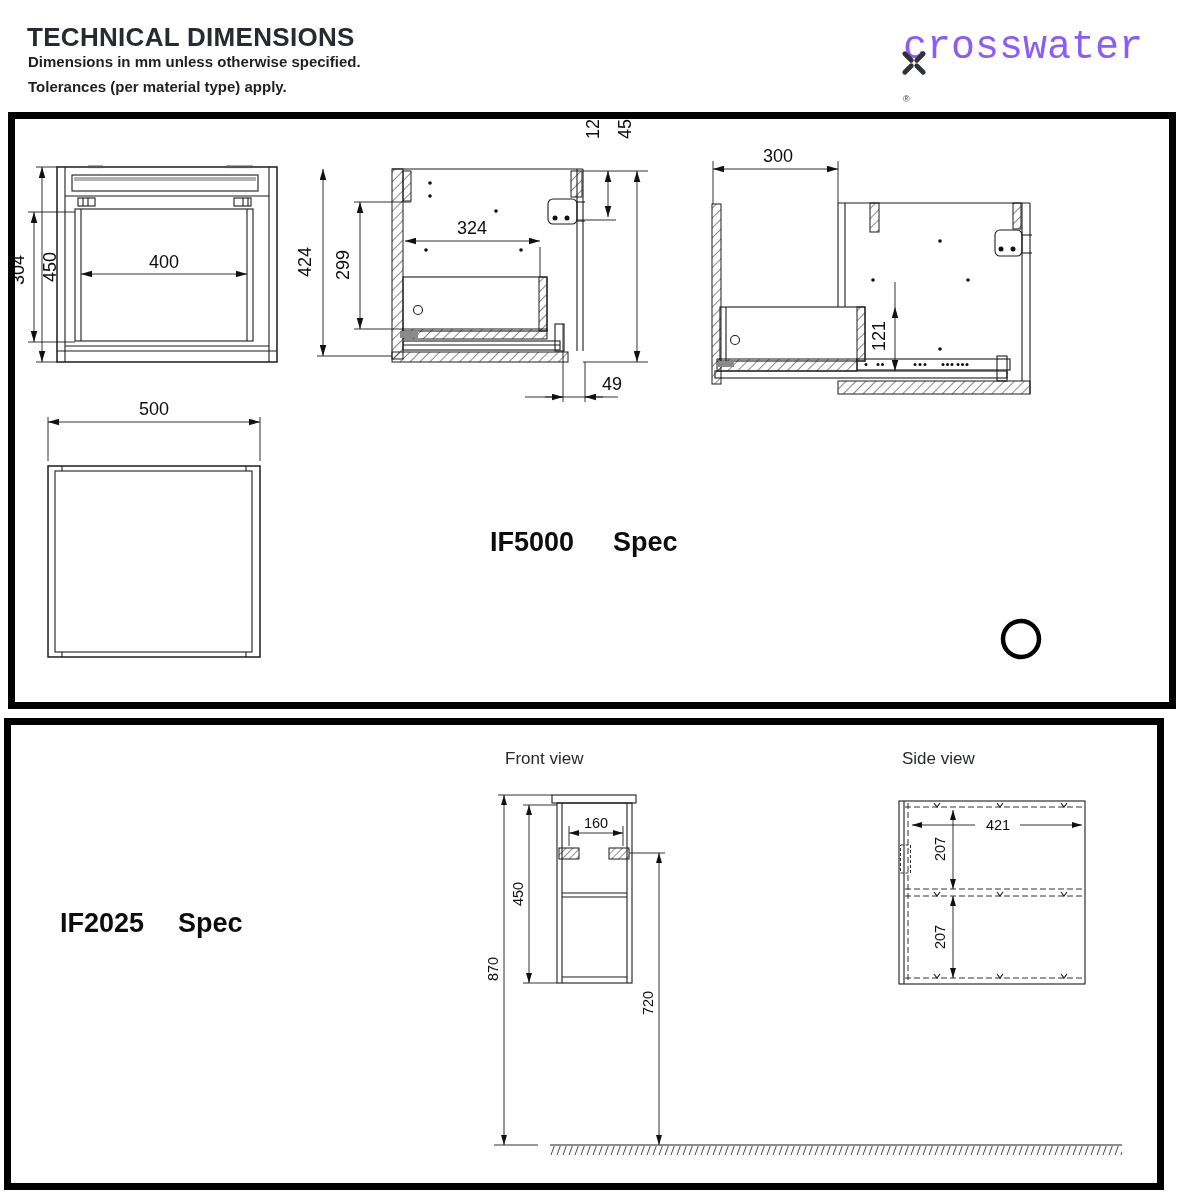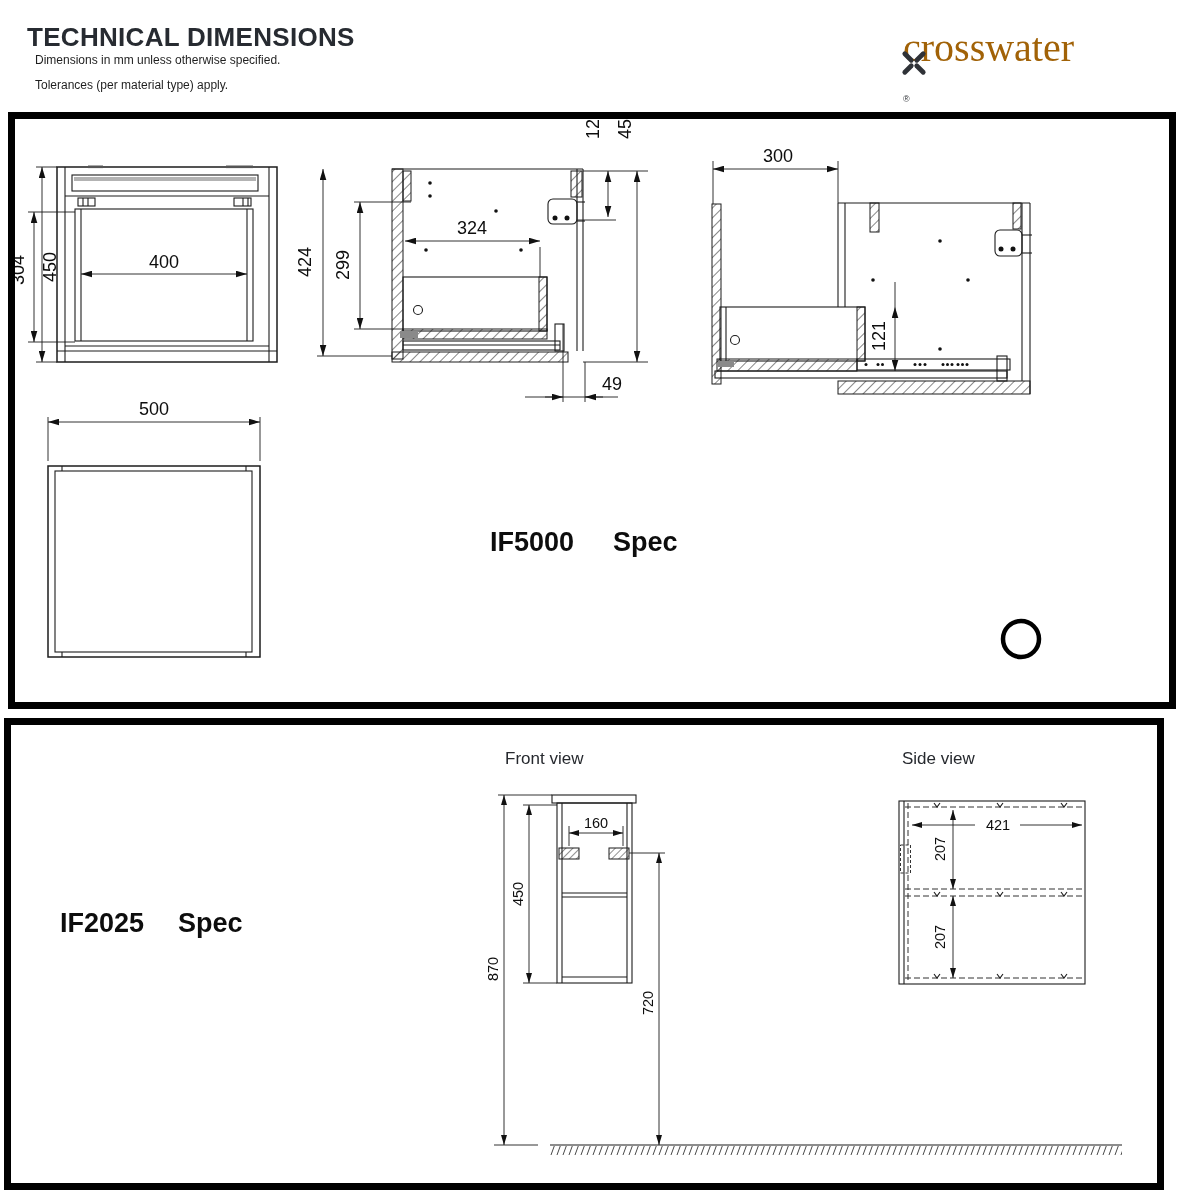--- a/index.html
+++ b/index.html
@@ -1,21 +1,21 @@
 <!DOCTYPE html>
 <html><head>
 <meta charset="utf-8">
 <style>
   html,body{margin:0;padding:0;background:#ffffff;}
   body{width:1200px;height:1200px;position:relative;font-family:"Liberation Sans",sans-serif;overflow:hidden;}
   .hdr-title{position:absolute;left:27px;top:22px;font-size:26px;font-weight:bold;color:#272b31;letter-spacing:.3px;}
-  .hdr-sub{position:absolute;left:35px;font-size:12px;color:#1f1f1f;}
+  .hdr-sub{position:absolute;left:28px;font-size:15px;color:#1f1f1f;font-weight:bold;}
   .sub1{top:53px;} .sub2{top:78px;}
   .logo{position:absolute;left:903px;top:28px;white-space:nowrap;}
-  .logo-text{font-family:Liberation Serif, serif;font-size:40px;font-weight:500;color:#a16207;letter-spacing:0px;line-height:1;}
+  .logo-text{font-family:Liberation Mono, monospace;font-size:40px;font-weight:500;color:#8b5cf6;letter-spacing:0px;line-height:1;}
   .logo-x{position:relative;top:-18px;left:-2px;}
   .logo-reg{font-size:9px;color:#34373c;vertical-align:38px;}
   .panel{position:absolute;border:7px solid #000;background:#fff;}
   .panel1{left:8px;top:112px;width:1154px;height:583px;}
   .panel2{left:4px;top:718px;width:1146px;height:458px;}
   svg{display:block;}
   .ln{stroke:#1c1c1c;stroke-width:1.1;fill:none;}
   .ln2{stroke:#1c1c1c;stroke-width:1.5;fill:none;}
   .dim{stroke:#1c1c1c;stroke-width:0.9;fill:none;}
   .dsh{stroke:#1c1c1c;stroke-width:0.9;fill:none;stroke-dasharray:6 3;}

